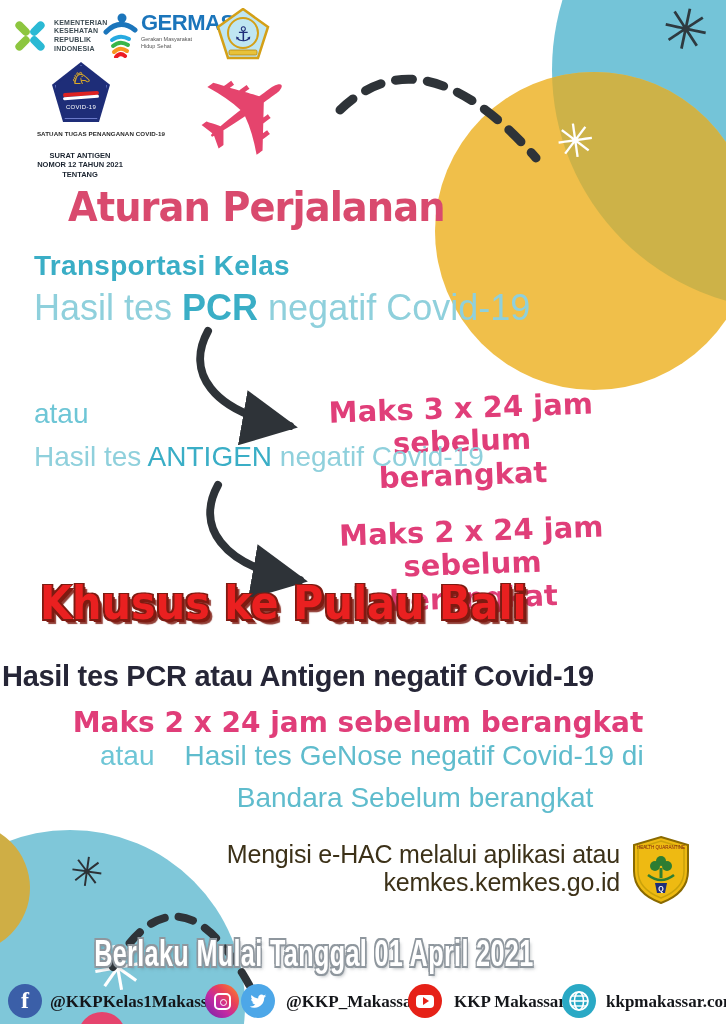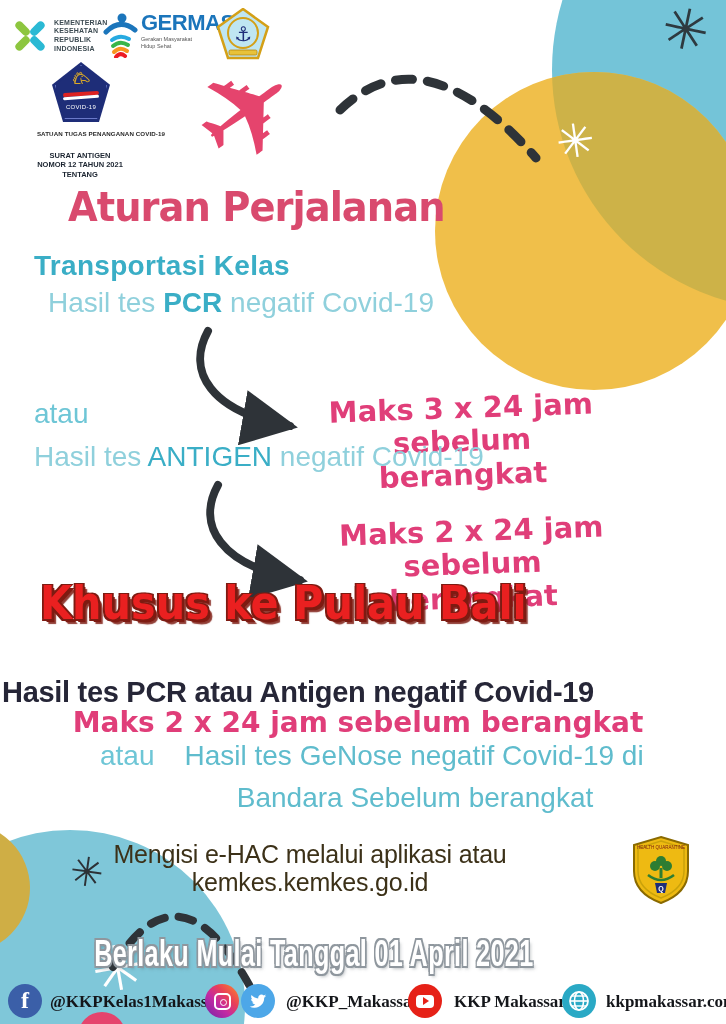--- a/index.html
+++ b/index.html
@@ -46,47 +46,47 @@
   .flag-red{position:absolute;left:11px;top:30px;width:36px;height:4px;background:#d22;border-radius:2px;transform:rotate(-4deg);}
   .flag-white{position:absolute;left:11px;top:34px;width:36px;height:3px;background:#fff;border-radius:2px;transform:rotate(-4deg);}
   .covid-label{position:absolute;left:0;right:0;top:42px;text-align:center;font-size:6px;color:#fff;letter-spacing:.3px;}
   .satgas-caption{left:20px;top:130px;width:162px;font-size:6.2px;font-weight:bold;color:#2a2a2a;text-align:center;letter-spacing:.1px;}
   .surat{left:28px;top:151px;width:104px;text-align:center;font-size:7.5px;font-weight:bold;color:#1b2430;line-height:1.25;}
 
   
   .main-title{left:68px;top:184px;font-family:"DejaVu Sans",sans-serif;font-size:40px;font-weight:bold;
               color:#d94a6e;letter-spacing:-1px;transform:scaleX(.96);transform-origin:left;}
   .s1-title{left:34px;top:250px;font-size:28px;font-weight:bold;color:#3aaec6;letter-spacing:.3px;}
-  .test-line{left:34px;top:287px;font-size:28px;color:#8fd0dc;white-space:nowrap;margin-left:14px;}
+  .test-line{left:34px;top:287px;font-size:36px;color:#8fd0dc;white-space:nowrap;}
   .test-line b{color:#3aaec6;font-weight:bold;}
   .atau1{left:34px;top:398px;font-size:28px;color:#6ec6d6;}
   .test-line2{left:34px;top:441px;font-size:28px;color:#8fd0dc;white-space:nowrap;}
   .test-line2 b{color:#3aaec6;font-weight:normal;}
 
   .note{font-family:"DejaVu Sans",sans-serif;font-size:29px;font-weight:bold;color:#e03e79;
         line-height:1.15;text-align:center;transform:rotate(-2deg);}
   .note1{left:322px;top:392px;width:280px;}
   .note2{left:330px;top:515px;width:285px;}
 
   .arrow-svg{overflow:visible;}
   .arrow1{left:178px;top:326px;}
   .arrow2{left:188px;top:480px;}
 
   .bali-title{left:40px;top:576px;font-family:"DejaVu Sans",sans-serif;font-size:46px;font-weight:bold;
       color:#ea2020;transform:scaleX(.9);transform-origin:left;letter-spacing:0;
       text-shadow:-2px -1px 0 #7e1b12,2px -1px 0 #7e1b12,-2px 2px 0 #7e1b12,3px 3px 0 #7e1b12,5px 5px 1px rgba(126,27,18,.85);}
-  .bali-line{left:0;top:676px;width:596px;text-align:center;font-size:29px;font-weight:bold;color:#262637;letter-spacing:-.3px;}
+  .bali-line{left:0;top:660px;width:596px;text-align:center;font-size:29px;font-weight:bold;color:#262637;letter-spacing:-.3px;}
   .bali-note{left:0;top:706px;width:716px;text-align:center;font-family:"DejaVu Sans",sans-serif;
              font-size:28px;font-weight:bold;color:#e03e79;}
 
   .genose1{left:100px;top:740px;font-size:28px;color:#5fbccd;white-space:nowrap;}
   .genose1 .atau-g{color:#6ec6d6;margin-right:30px;}
   .genose2{left:100px;top:782px;width:630px;text-align:center;font-size:28px;color:#5fbccd;}
 
-  .ehac{left:0;top:840px;width:620px;text-align:center;font-size:25px;color:#3c3118;
+  .ehac{left:0;top:840px;width:620px;text-align:right;font-size:25px;color:#3c3118;
         font-weight:500;line-height:1.12;letter-spacing:-.2px;}
 
   .effective{left:0;top:933px;width:726px;text-align:left;}
   .effective span{display:inline-block;font-size:36px;font-weight:bold;color:#fff;
       transform:scaleX(.7);letter-spacing:.5px;white-space:nowrap;
       text-shadow:-2px -2px 0 #8f979e,2px -2px 0 #8f979e,-2px 2px 0 #8f979e,2px 2px 0 #8f979e,3px 3px 4px rgba(70,80,90,.35);}
 
   
   .soc-icon{width:34px;height:34px;border-radius:50%;display:flex;align-items:center;justify-content:center;}
   .fb{left:8px;top:984px;background:#3b5fa8;color:#fff;font-family:"Liberation Serif",serif;

